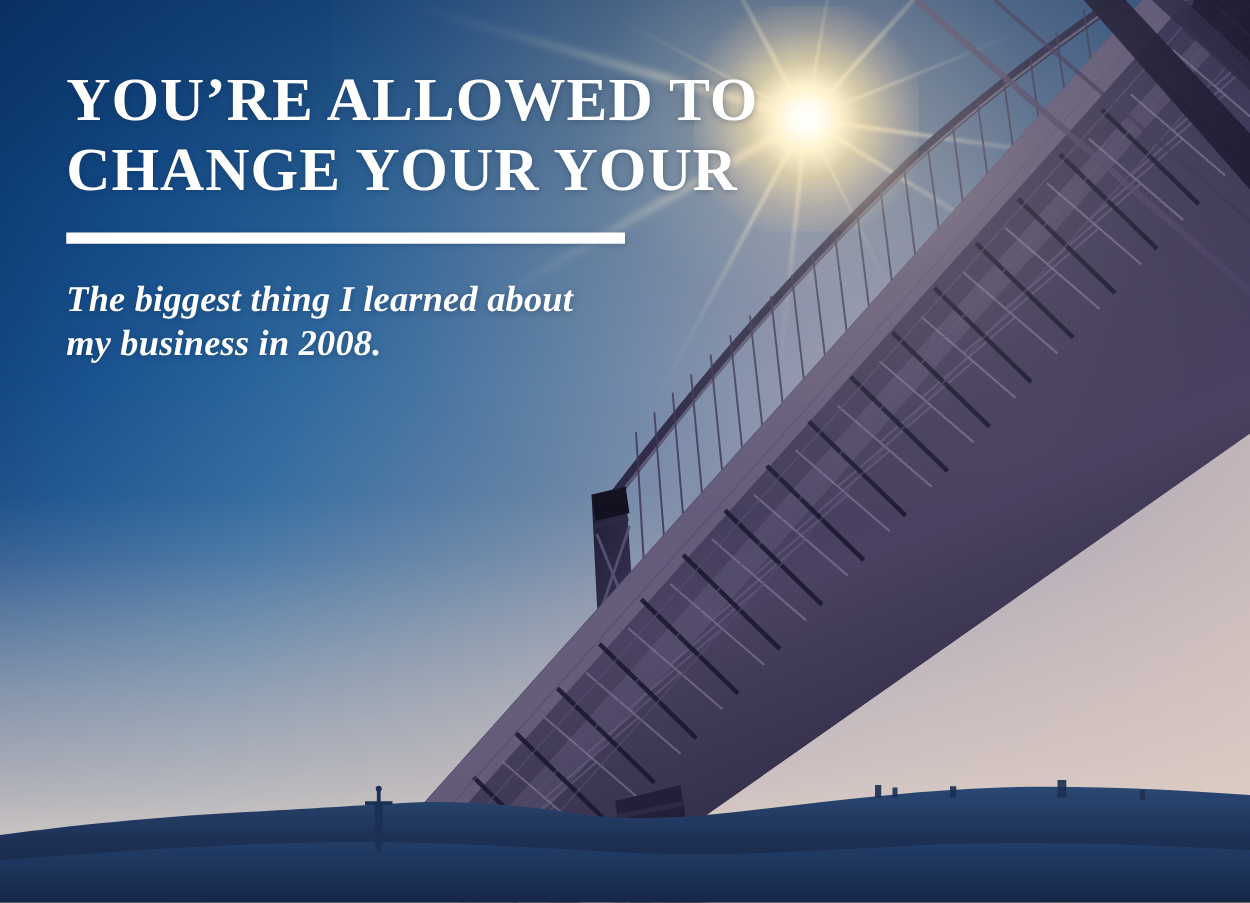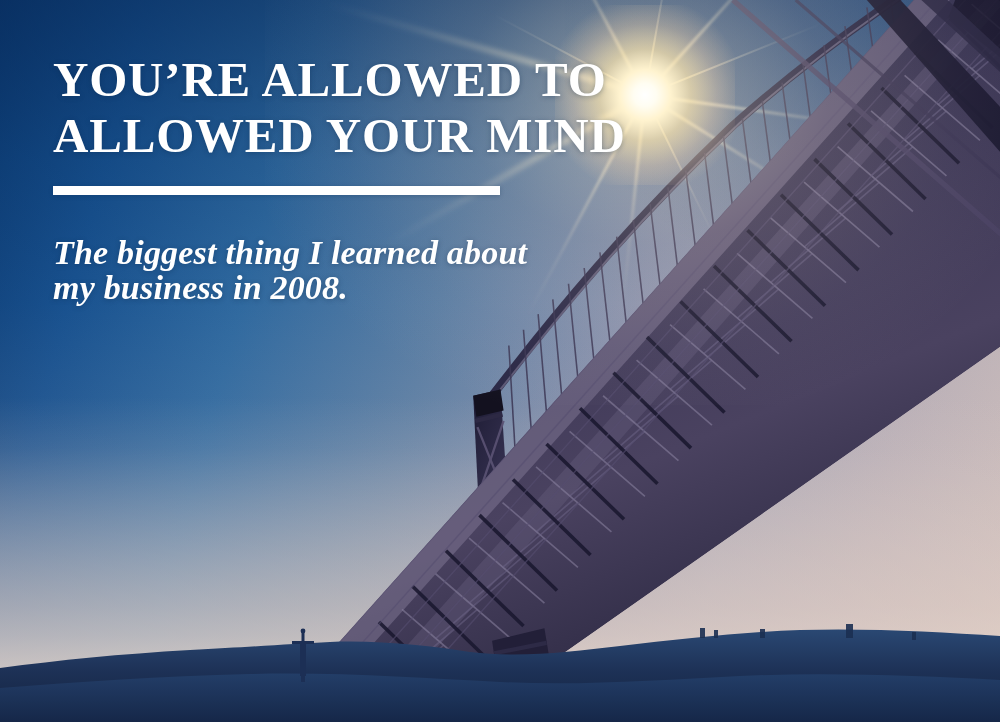--- a/index.html
+++ b/index.html
@@ -89,25 +89,25 @@
     margin:0;
     text-shadow:0 1px 5px rgba(12,40,75,0.35);
   }
   .headline .ln{display:block;white-space:nowrap;}
   .rule{
     margin-top:22px;
     width:447px;height:9px;background:#ffffff;
     box-shadow:0 1px 4px rgba(12,40,75,0.25);
   }
   .subhead{
-    margin:40px 0 0 0;
+    margin:28px 0 0 0;
     color:#fff;
     font-family:"Liberation Serif",serif;
     font-weight:700;font-style:italic;
-    font-size:34px;line-height:35px;
+    font-size:29px;line-height:35px;
     letter-spacing:0.2px;
     text-shadow:0 1px 5px rgba(12,40,75,0.35);
   }
   .subhead .ln{display:block;white-space:nowrap;}
 </style>
 </head>
 <body>
 
 <div class="scene">
 
@@ -350,21 +350,21 @@
     <rect x="14" y="22" width="6" height="34" fill="#1c2f55"></rect>
     <rect x="15" y="56" width="4" height="6" fill="#1c2f55"></rect>
     <rect x="6" y="21" width="22" height="3" fill="#1c2f55"></rect>
     <rect x="15.5" y="12" width="3" height="10" fill="#1c2f55"></rect>
     <circle cx="17" cy="11" r="2.4" fill="#1c2f55"></circle>
   </svg>
 
   <div class="overlay">
     <h1 class="headline">
       <span class="ln">YOU’RE ALLOWED TO</span>
-      <span class="ln">ALLOWED YOUR MIND</span>
+      <span class="ln">CHANGE YOUR YOUR</span>
     </h1>
     <div class="rule"></div>
     <p class="subhead">
       <span class="ln">The biggest thing I learned about</span>
       <span class="ln">my business in 2008.</span>
     </p>
   </div>
 
 </div>
 

